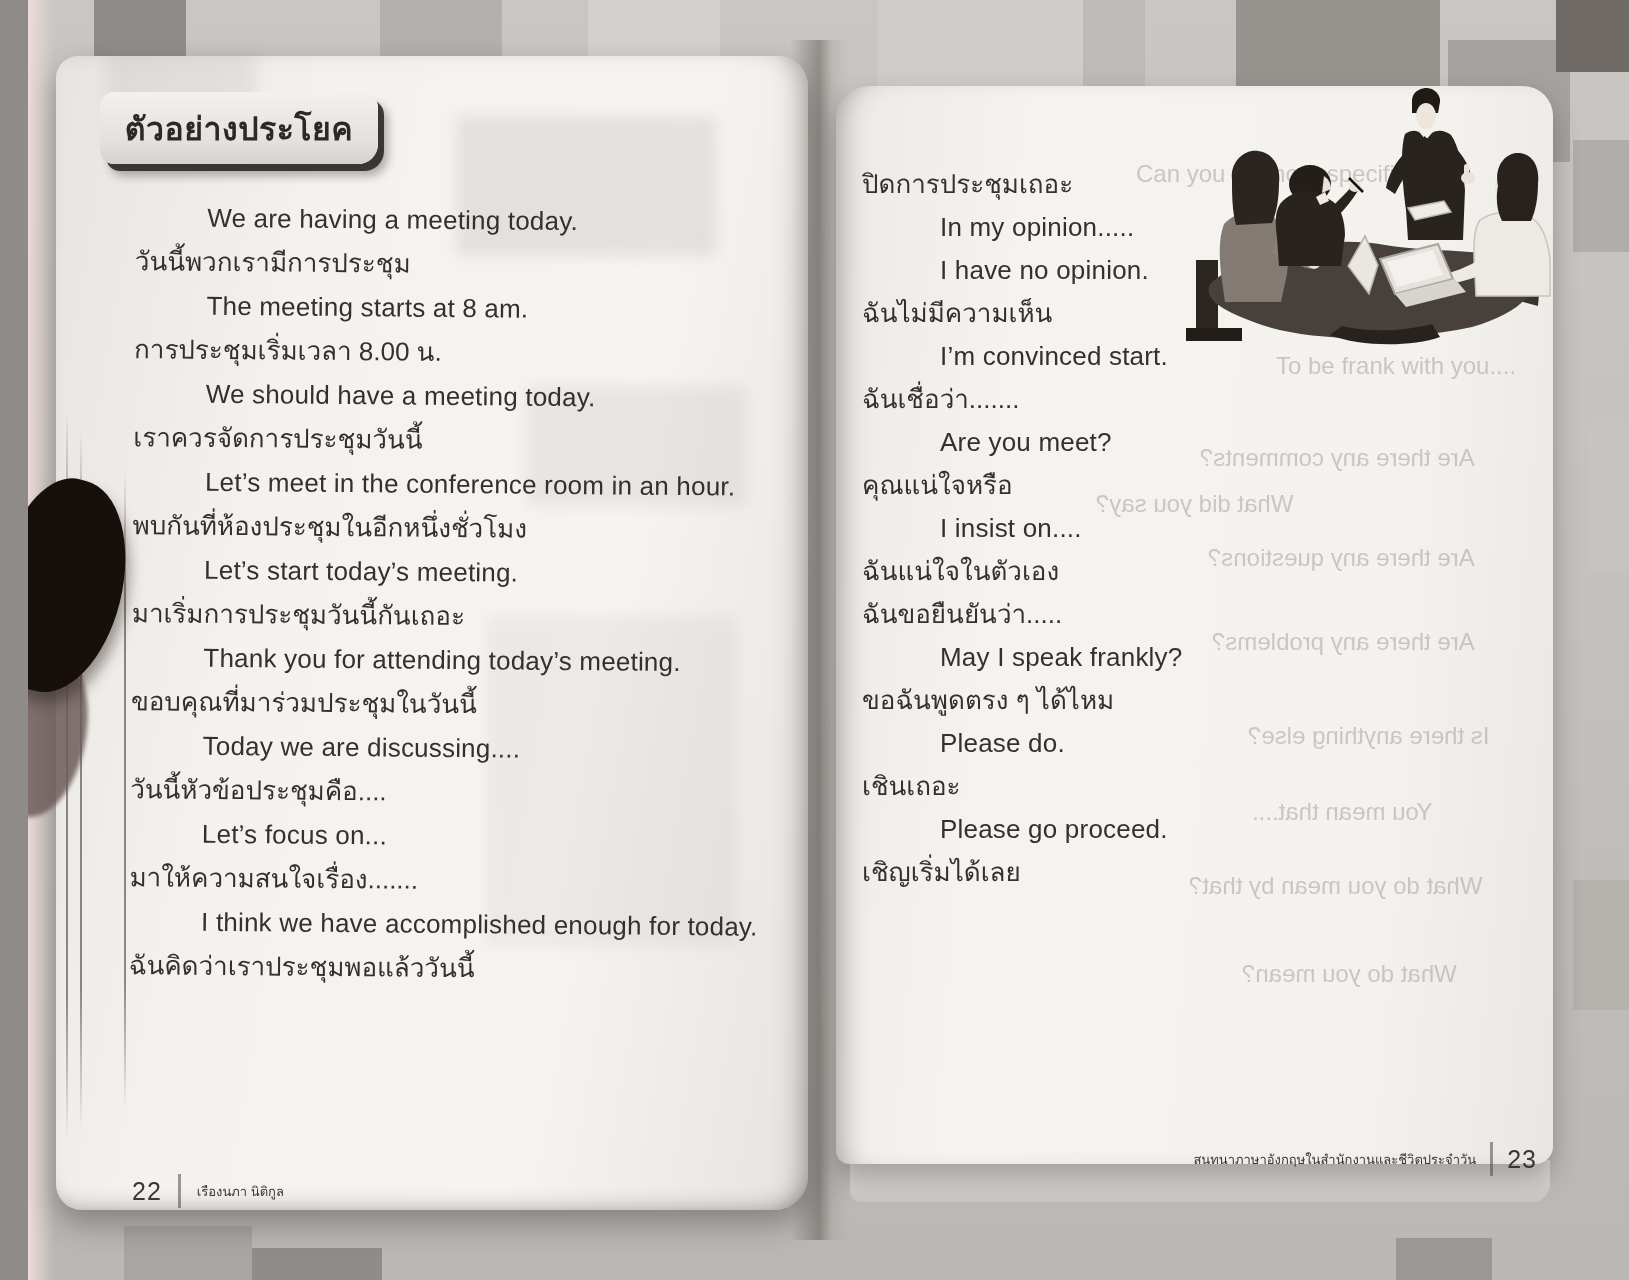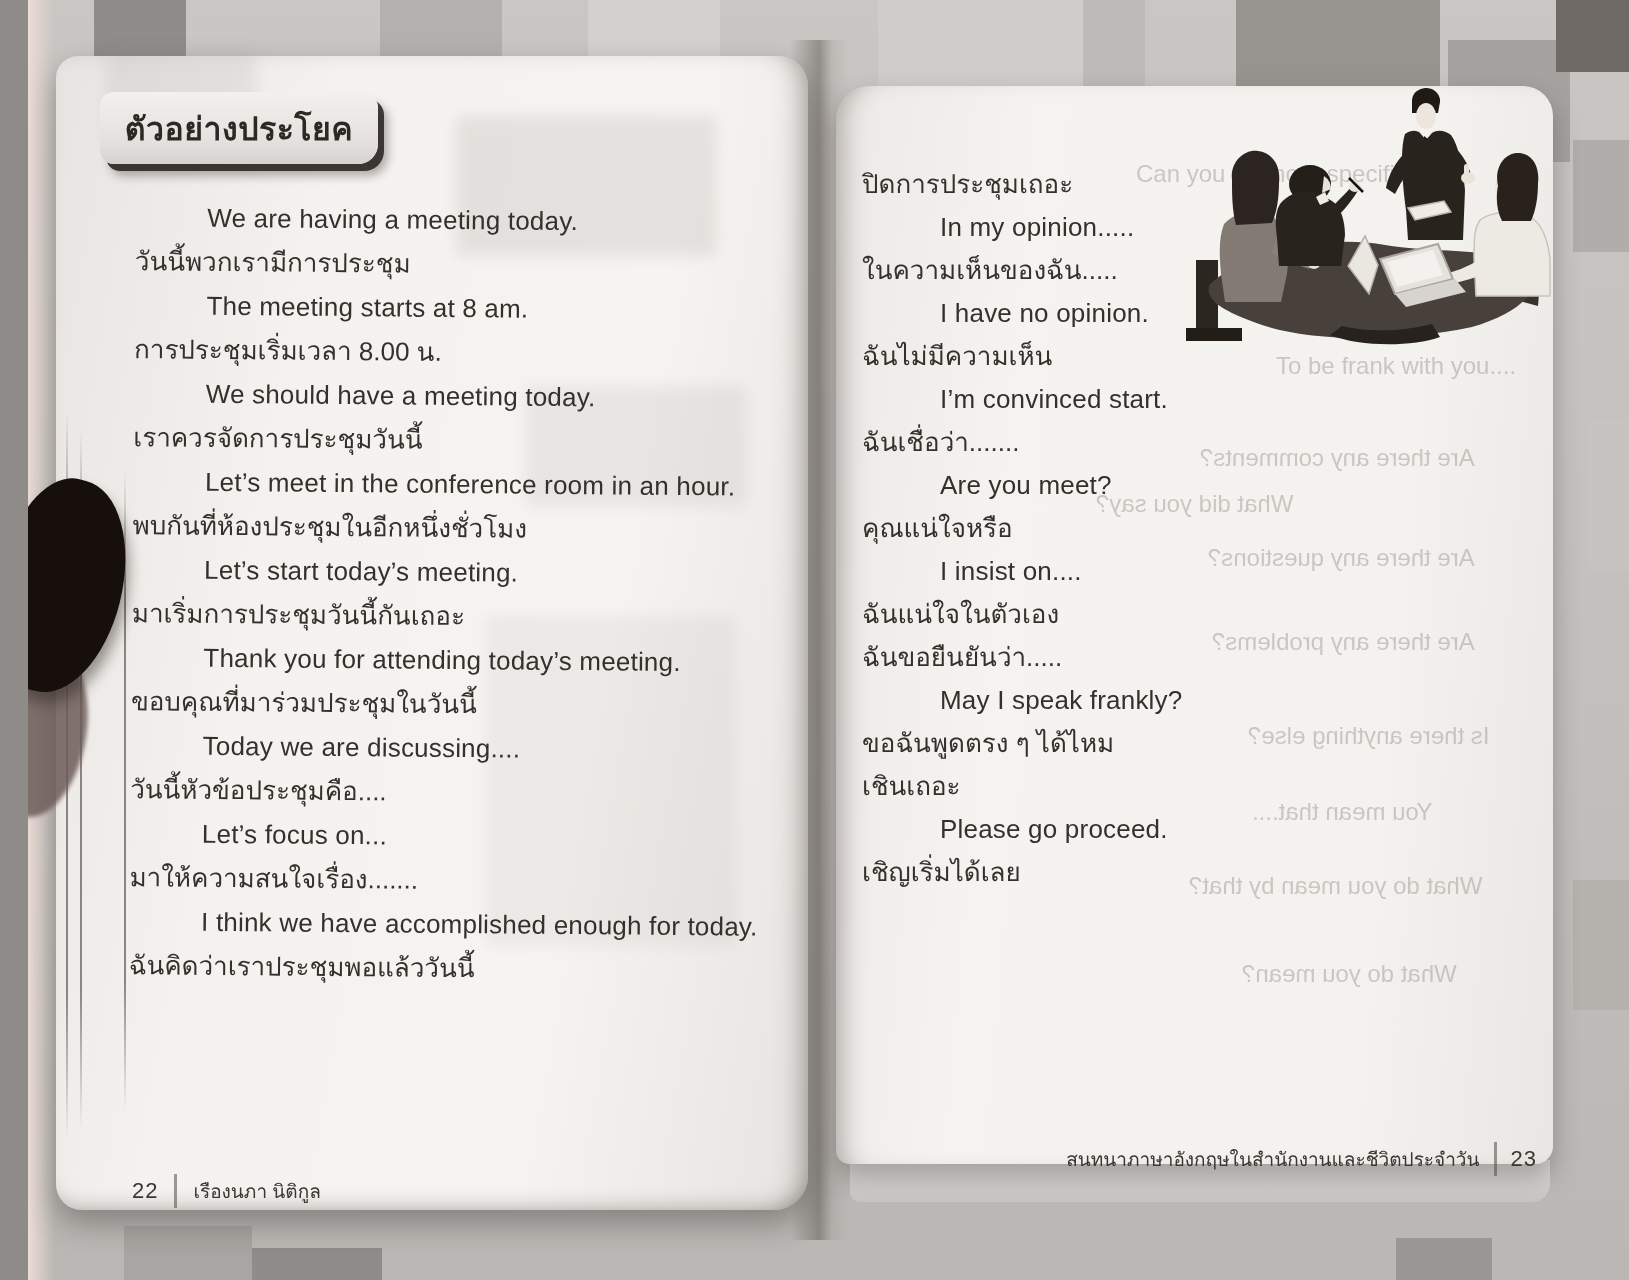--- a/index.html
+++ b/index.html
@@ -41,23 +41,23 @@
   .th{font-size:26px;}
   
   .bleed{position:absolute;white-space:nowrap;font-size:24px;color:#a7a39e;opacity:.55;
          filter:blur(.5px);z-index:0;}
   .mir{transform:scaleX(-1);}
   .ghost{position:absolute;background:rgba(148,144,140,.14);filter:blur(7px);border-radius:6px;}
   
   .footer{position:absolute;display:flex;align-items:center;z-index:3;}
   .lp-footer{left:76px;top:1118px;gap:16px;}
   .rp-footer{right:16px;top:1056px;gap:14px;}
-  .pgnum{font-size:22px;color:#3a3632;letter-spacing:1px;}
+  .pgnum{font-size:25px;color:#3a3632;letter-spacing:1px;}
   .fdiv{width:3px;height:34px;background:rgba(80,75,70,.55);}
-  .fsmall{font-size:19px;color:#3a3632;}
+  .fsmall{font-size:13px;color:#3a3632;}
   
   .thumb{position:absolute;left:-28px;top:478px;width:122px;height:216px;z-index:6;
     background:#160f0b;border-radius:46% 54% 52% 48%;transform:rotate(14deg);
     box-shadow:6px 10px 14px rgba(40,30,25,.45);}
   .thumb2{position:absolute;left:-34px;top:648px;width:92px;height:170px;z-index:5;
     background:#6d5c59;opacity:.85;border-radius:50%;transform:rotate(10deg);filter:blur(2px);}
   .edge-line{position:absolute;width:2px;z-index:3;background:linear-gradient(180deg,rgba(70,64,58,0),rgba(70,64,58,.6) 20%,rgba(70,64,58,.6) 80%,rgba(70,64,58,0));}
   .pink-edge{position:absolute;left:0;top:0;width:26px;height:1280px;z-index:0;
     background:linear-gradient(90deg,#eddedal 0%,#ecdcd7 40%,rgba(236,220,215,0) 100%);
     background:linear-gradient(90deg,#ecdcd7 0%,rgba(236,220,215,0) 100%);}
@@ -137,32 +137,32 @@
     <div class="bleed mir" style="top:458px;right:78px;">Are there any questions?</div>
     <div class="bleed mir" style="top:542px;right:78px;">Are there any problems?</div>
     <div class="bleed mir" style="top:636px;right:64px;">Is there anything else?</div>
     <div class="bleed mir" style="top:712px;right:120px;">You mean that....</div>
     <div class="bleed mir" style="top:786px;right:70px;">What do you mean by that?</div>
     <div class="bleed mir" style="top:874px;right:96px;">What do you mean?</div>
 
     <div class="text-block rp-text">
       <div class="row th">ปิดการประชุมเถอะ</div>
       <div class="row en">In my opinion.....</div>
-      <div class="row th">ในความเห็นของฉัน.....</div>
       <div class="row en">I have no opinion.</div>
       <div class="row th">ฉันไม่มีความเห็น</div>
       <div class="row en">I’m convinced start.</div>
       <div class="row th">ฉันเชื่อว่า.......</div>
       <div class="row en">Are you meet?</div>
       <div class="row th">คุณแน่ใจหรือ</div>
       <div class="row en">I insist on....</div>
       <div class="row th">ฉันแน่ใจในตัวเอง</div>
       <div class="row th">ฉันขอยืนยันว่า.....</div>
       <div class="row en">May I speak frankly?</div>
       <div class="row th">ขอฉันพูดตรง ๆ ได้ไหม</div>
+      <div class="row en">Please do.</div>
       <div class="row th">เชินเถอะ</div>
       <div class="row en">Please go proceed.</div>
       <div class="row th">เชิญเริ่มได้เลย</div>
     </div>
 
     <div class="footer rp-footer">
       <span class="fsmall">สนทนาภาษาอังกฤษในสำนักงานและชีวิตประจำวัน</span>
       <span class="fdiv"></span>
       <span class="pgnum">23</span>
     </div>

